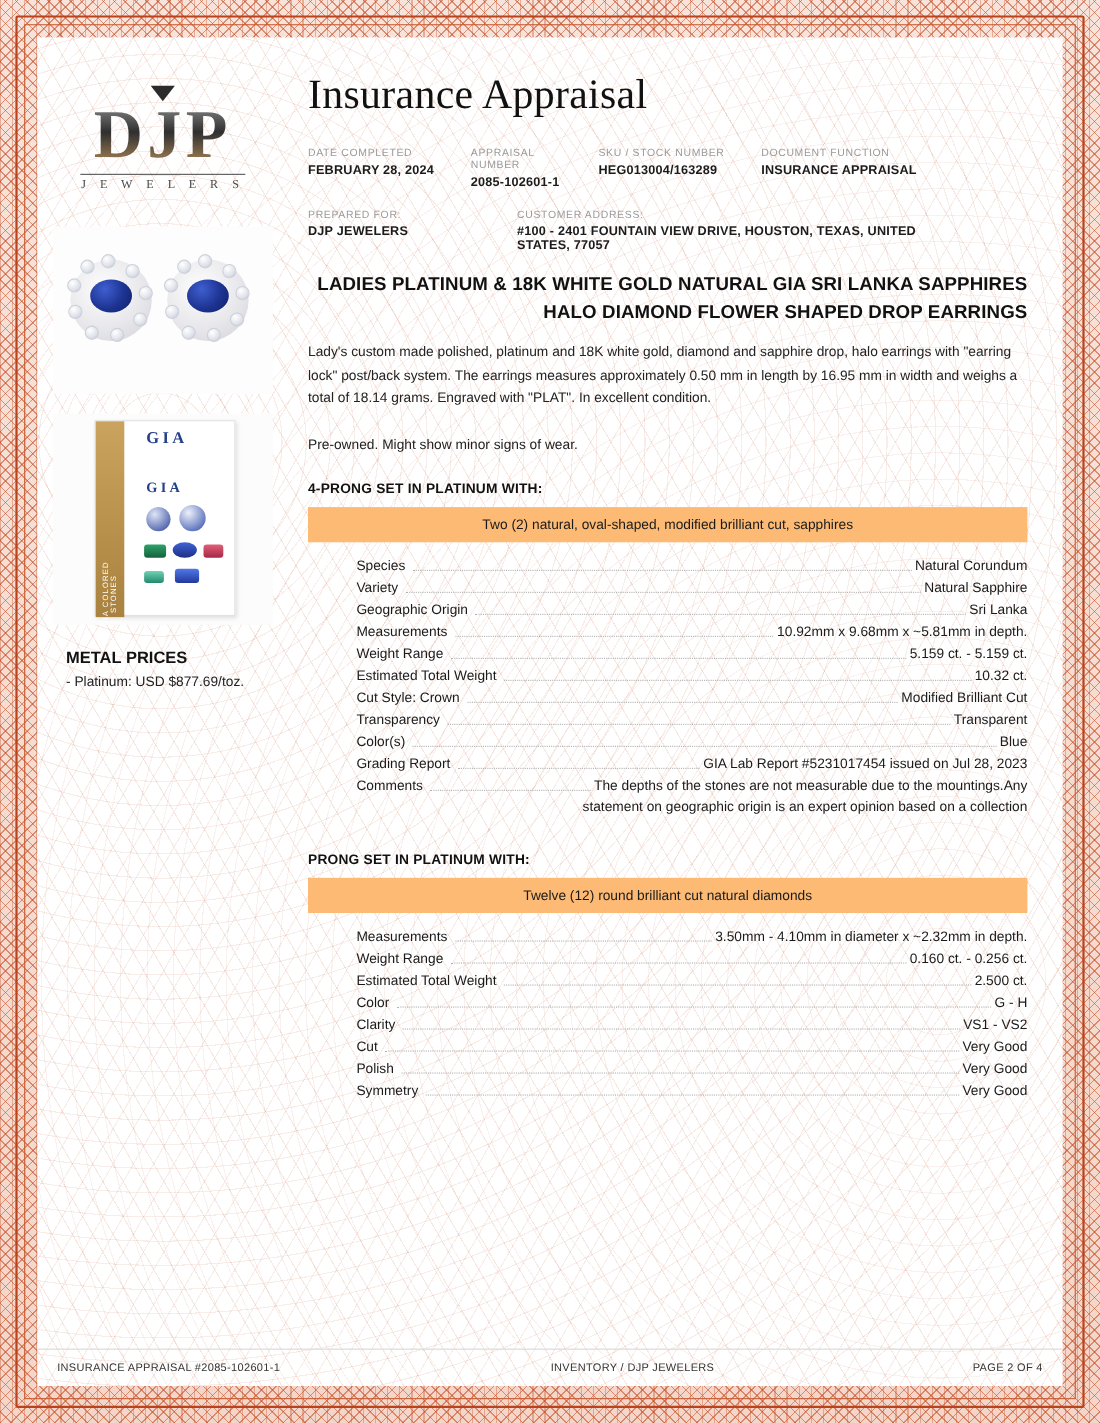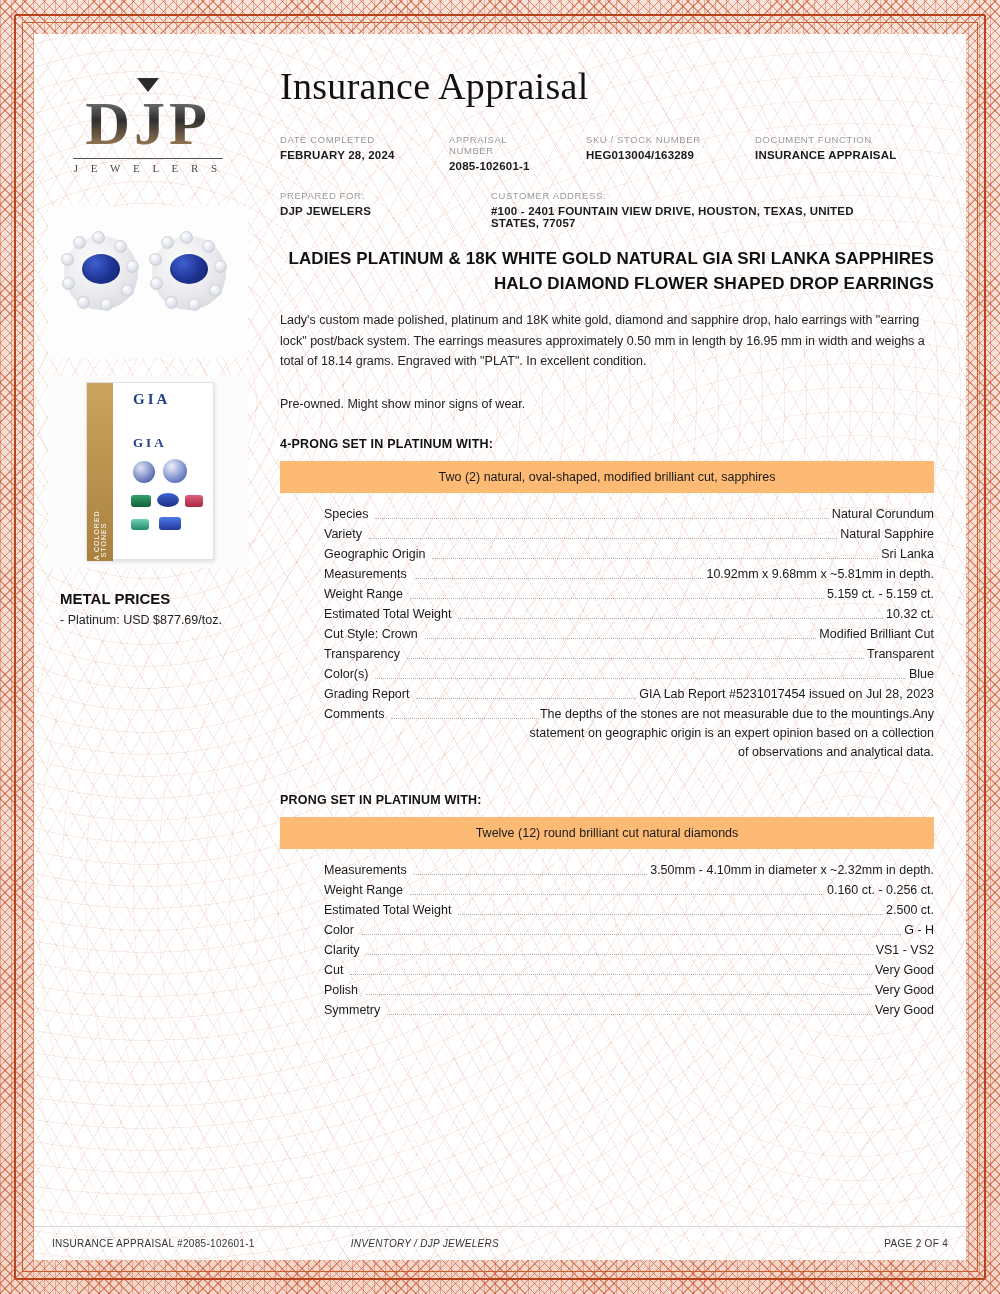--- a/index.html
+++ b/index.html
@@ -228,21 +228,20 @@
     font-family: "Liberation Serif", serif;
     font-weight: normal;
     font-size: 38px;
     color: #111;
     margin: 0 0 26px 0;
     letter-spacing: 0.3px;
   }
   .meta-row {
     display: flex;
     margin-bottom: 18px;
-    gap: 21px;
   }
   .meta-cell { padding-right: 14px; }
   .meta-label {
     font-size: 9.5px;
     letter-spacing: 0.6px;
     color: #9a9a9a;
     text-transform: uppercase;
     margin-bottom: 4px;
   }
   .meta-value {
@@ -326,21 +325,21 @@
     height: 34px;
     border-top: 1px solid #d8d8d8;
     display: flex;
     align-items: center;
     font-size: 10px;
     color: #333;
     letter-spacing: 0.3px;
     padding: 0 18px;
   }
   .footer .f-left { flex: 1; text-align: left; }
-  .footer .f-center { flex: 1; text-align: left; font-style: italic; }
+  .footer .f-center { flex: 1; text-align: right; }
   .footer .f-right { flex: 1; text-align: right; }
 </style>
 </head>
 <body>
 
 <div class="page-frame">
   <div class="inner-page">
     <div class="content">
 
       <div class="cols">
@@ -494,21 +493,20 @@
               <span class="spec-dots"></span>
               <span class="spec-value">GIA Lab Report #5231017454 issued on Jul 28, 2023</span>
             </div>
             <div class="spec-row wrapped">
               <div class="line1">
                 <span class="spec-label">Comments</span>
                 <span class="spec-dots"></span>
                 <span class="spec-value">The depths of the stones are not measurable due to the mountings.Any</span>
               </div>
               <span class="cont">statement on geographic origin is an expert opinion based on a collection</span>
-              <span class="cont">of observations and analytical data.</span>
             </div>
           </div>
 
           <h3 class="section-head" style="margin-top:30px;">PRONG SET IN PLATINUM WITH:</h3>
           <div class="stone-bar">Twelve (12)  round brilliant cut natural diamonds</div>
 
           <div>
             <div class="spec-row">
               <span class="spec-label">Measurements</span>
               <span class="spec-dots"></span>

